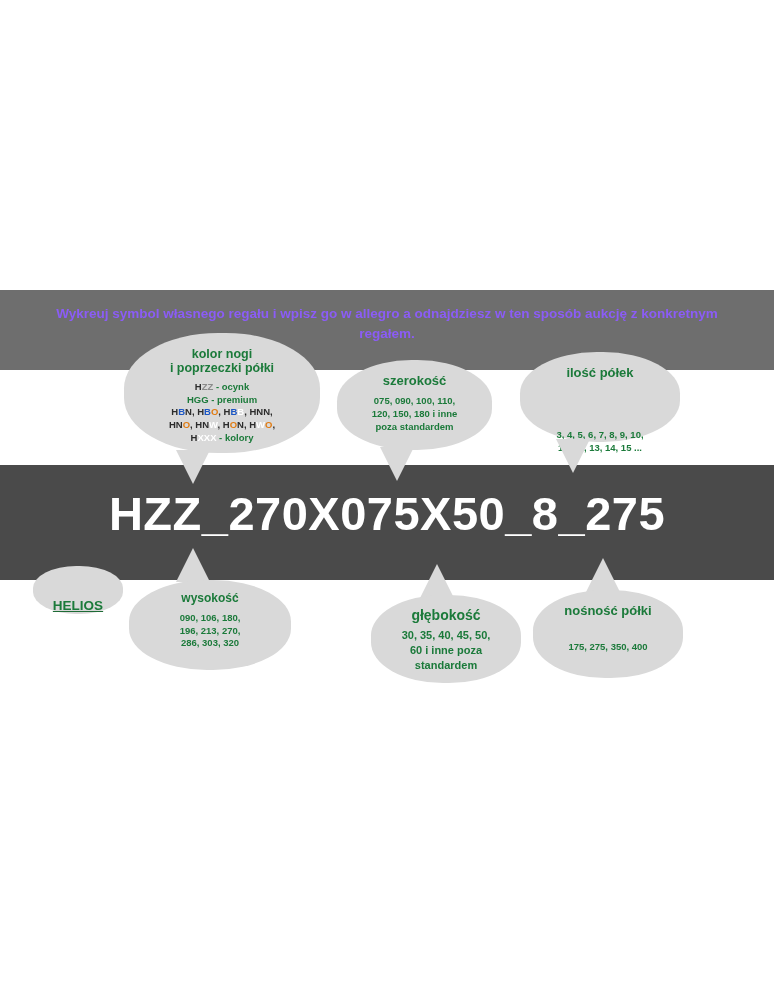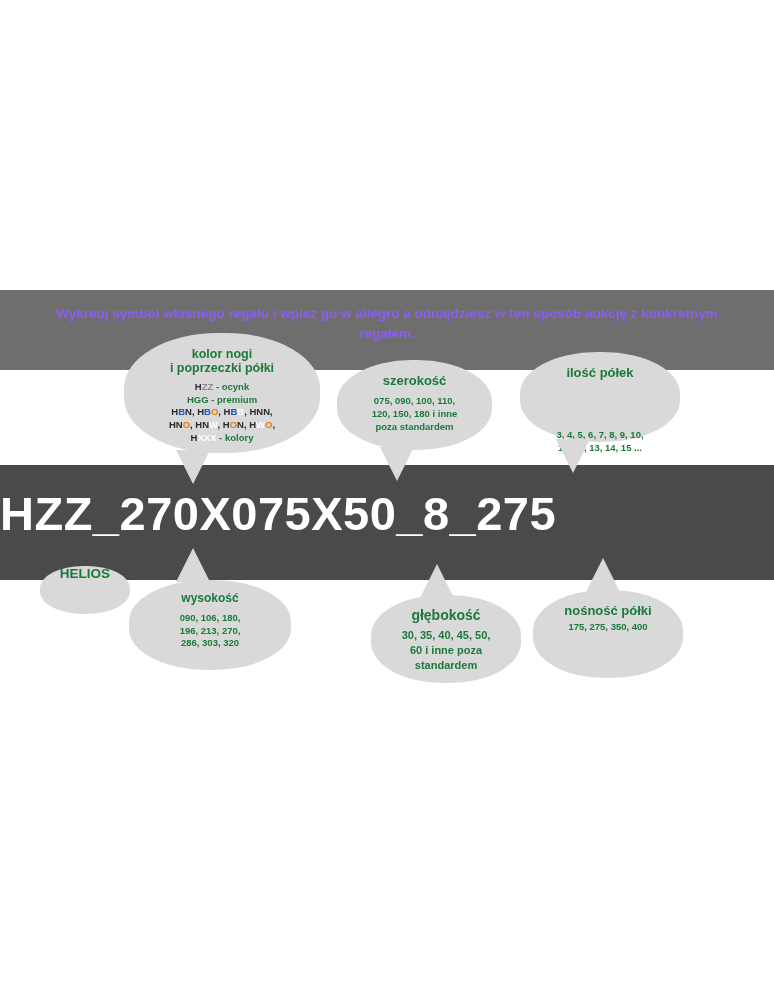--- a/index.html
+++ b/index.html
@@ -46,21 +46,21 @@
     font-weight: bold;
     line-height: 1.45;
   }
 
   
   .code {
     position: absolute;
     left: 0;
     top: 196px;
     width: 774px;
-    text-align: left;
+    text-align: center;
     color: #ffffff;
     font-size: 47px;
     font-weight: bold;
     letter-spacing: 0.5px;
   }
 
   
   .bubble {
     position: absolute;
     background: #d9d9d9;
@@ -115,22 +115,22 @@
 
   #b-ilosc {
     left: 520px; top: 62px; width: 160px; height: 90px;
     padding-top: 14px;
   }
   #b-ilosc .b-title { font-size: 13px; }
   #b-ilosc .b-body  { font-size: 9.5px; margin-top: 8px; }
 
   
   #b-helios {
-    left: 40px; top: 276px; width: 90px; height: 48px;
-    display: flex; align-items: flex-start; justify-content: center;
+    left: 33px; top: 276px; width: 90px; height: 48px;
+    display: flex; align-items: flex-end; justify-content: center; text-decoration: underline;
   }
   #b-helios .b-title { font-size: 13.5px; }
 
   #b-wysokosc {
     left: 129px; top: 290px; width: 162px; height: 90px;
     padding-top: 12px;
   }
   #b-wysokosc .b-title { font-size: 12px; }
   #b-wysokosc .b-body  { font-size: 9.5px; margin-top: 6px; }
 
@@ -139,21 +139,21 @@
     padding-top: 12px;
   }
   #b-glebokosc .b-title { font-size: 14px; }
   #b-glebokosc .b-body  { font-size: 11px; margin-top: 5px; }
 
   #b-nosnosc {
     left: 533px; top: 300px; width: 150px; height: 88px;
     padding-top: 14px;
   }
   #b-nosnosc .b-title { font-size: 13px; }
-  #b-nosnosc .b-body  { font-size: 9.5px; margin-top: 2px; }
+  #b-nosnosc .b-body  { font-size: 9.5px; margin-top: 22px; }
 
   
   .legend-line { white-space: nowrap; }
   .c-grey   { color: #8a8a8a; }
   .c-green  { color: #1b7a3a; }
   .c-blue   { color: #1b56c4; }
   .c-orange { color: #e07b12; }
   .c-white  { color: #ffffff; }
   .c-dark   { color: #2b2b2b; }
 </style>

